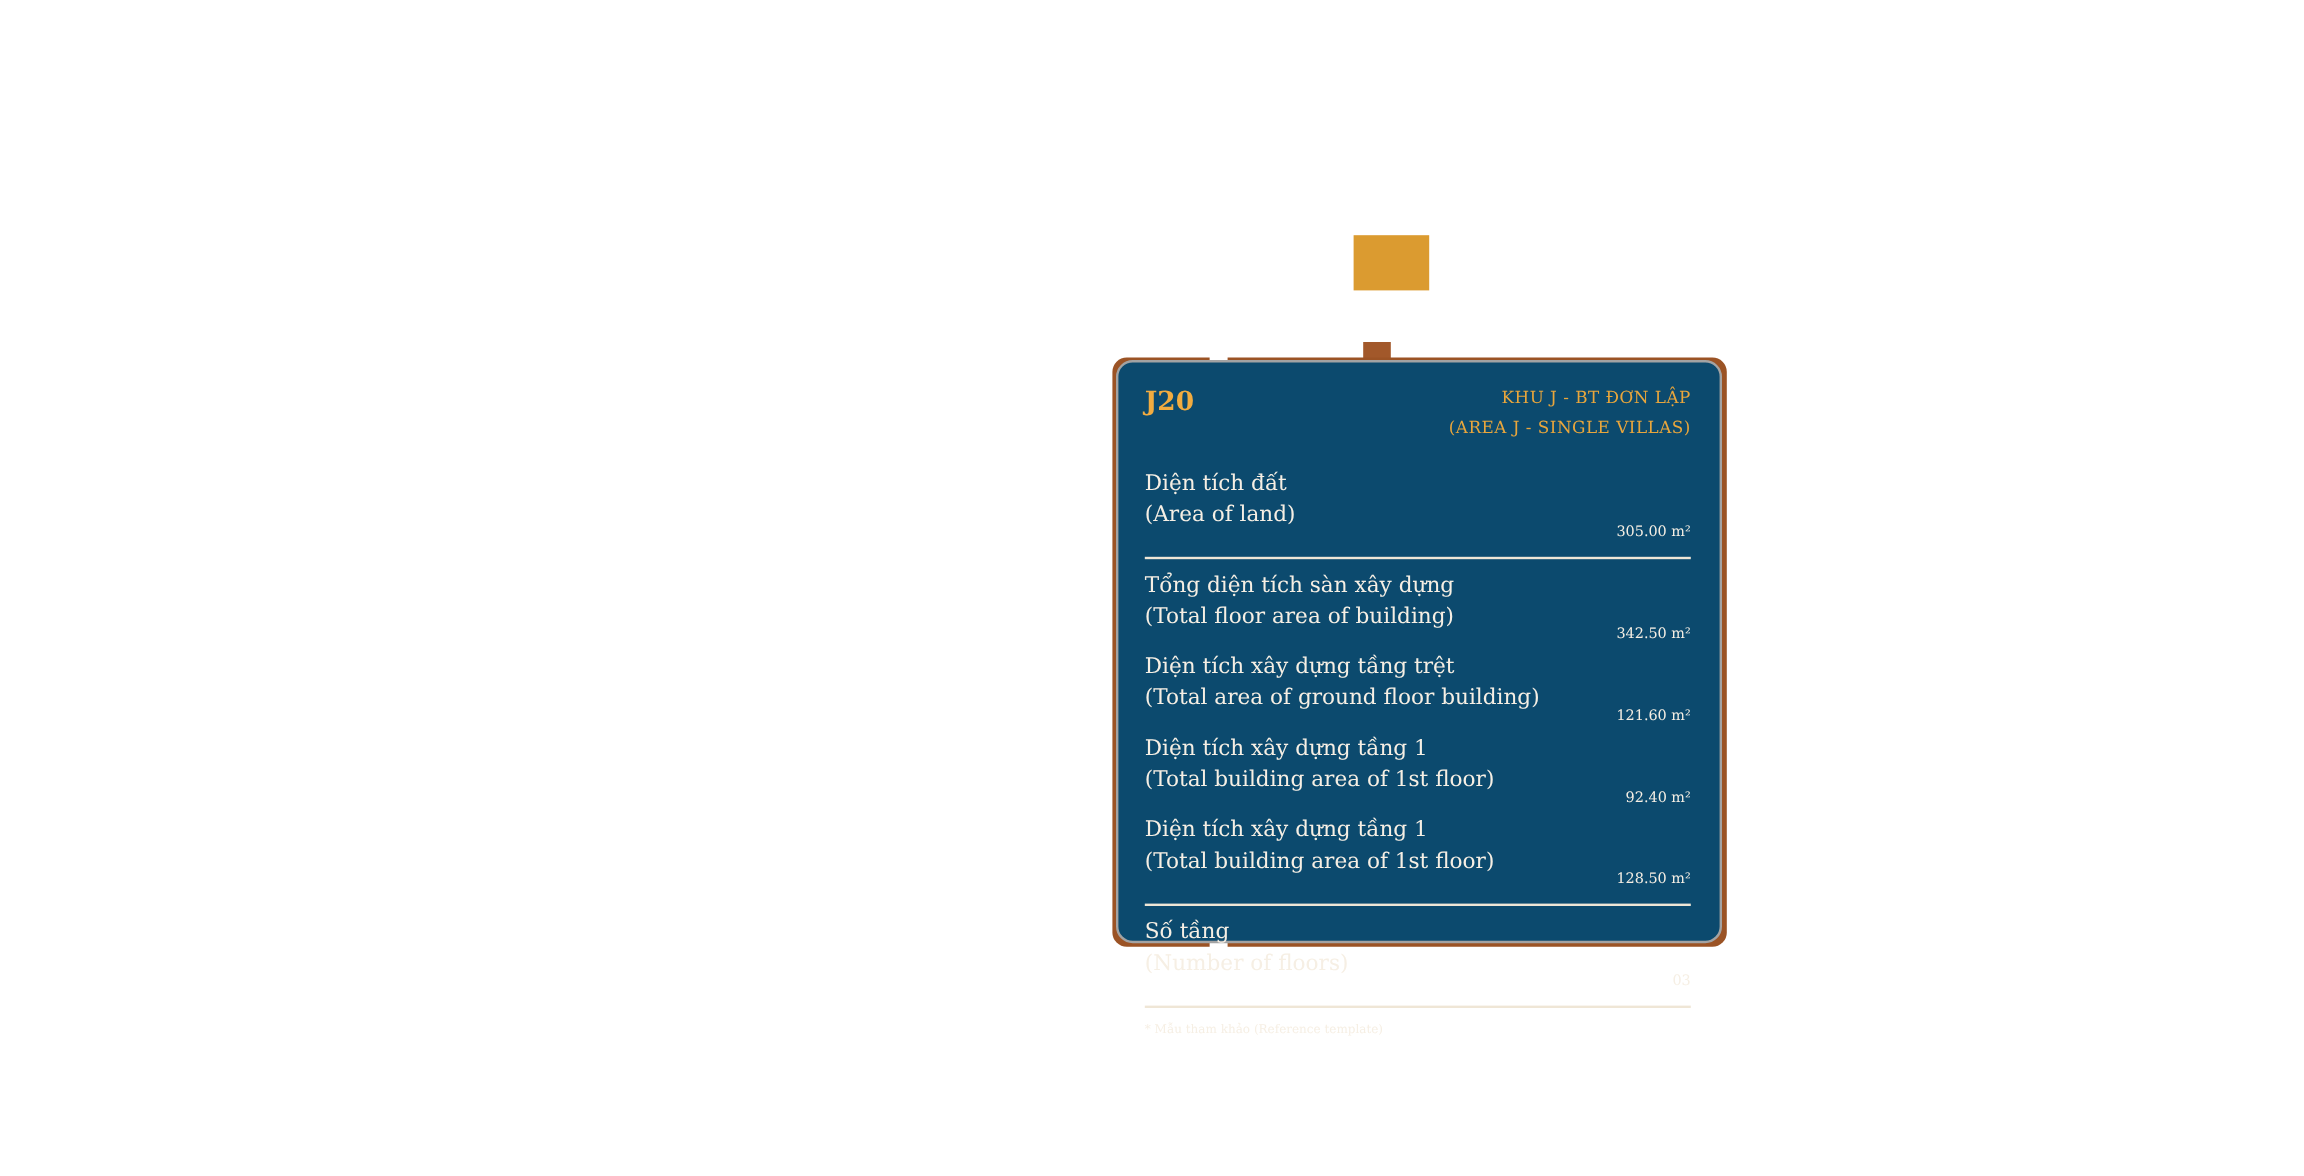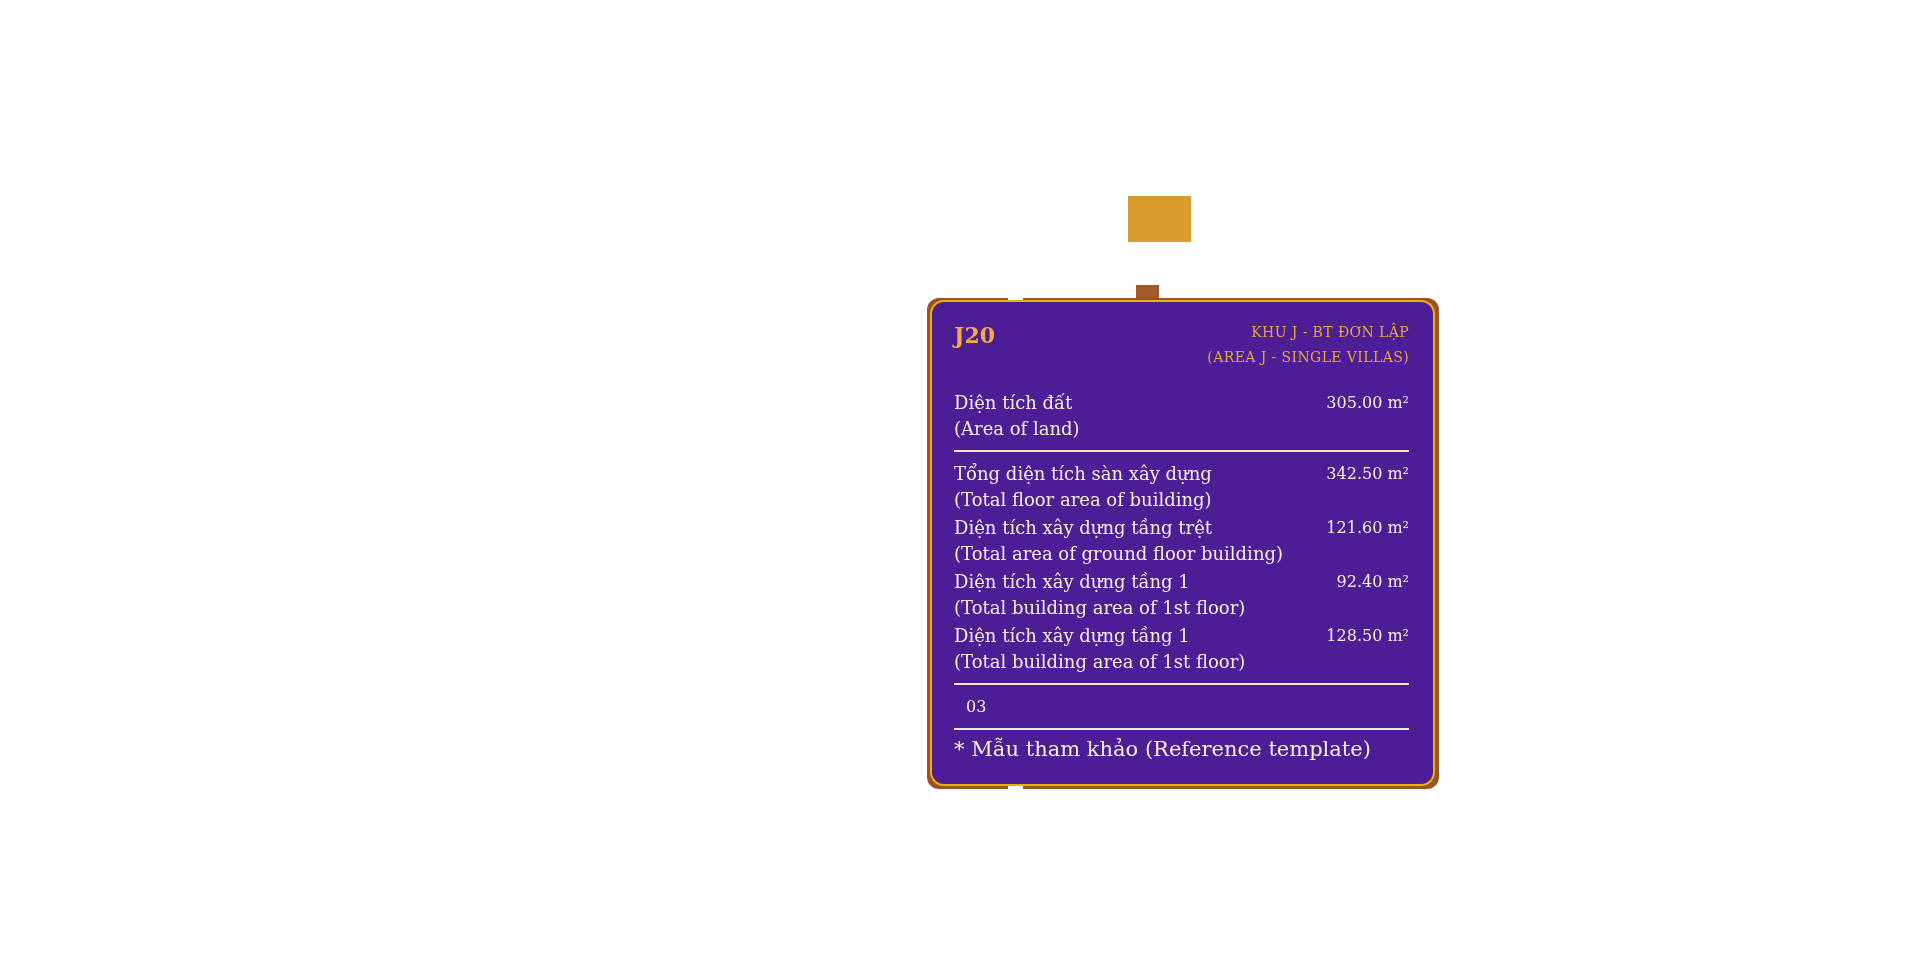--- a/index.html
+++ b/index.html
@@ -52,22 +52,22 @@
   }
 
   
   .info-card {
     position: absolute;
     left: 930px;
     top: 300px;
     width: 505px;
     height: 486px;
     box-sizing: border-box;
-    background: #4c1d95;
-    border: 2px solid #eab308;
+    background: #0c4a6e;
+    border: 2px solid #a3a3a3;
     border-radius: 14px;
     padding: 18px 24px 12px 22px;
     color: #F6EFE4;
   }
   .card-header {
     display: flex;
     justify-content: space-between;
     align-items: flex-start;
   }
   .lot-id {
@@ -91,33 +91,34 @@
     display: flex;
     justify-content: space-between;
     align-items: flex-start;
     margin-bottom: 2px;
   }
   .row .labels {
     font-size: 18px;
     line-height: 26px;
   }
   .row .value {
-    font-size: 16px;
+    font-size: 12px;
     line-height: 26px;
     white-space: nowrap;
     text-align: left;
     padding-left: 12px;
+    margin-top: 40px;
   }
   .separator {
     border: none;
     border-top: 2px solid #EFE6D6;
     margin: 8px 0 9px 0;
   }
   .footnote {
-    font-size: 21px;
+    font-size: 10px;
     line-height: 20px;
     margin-top: 1px;
     color: #F6EFE4;
   }
 </style>
 </head>
 <body>
 
 <div class="lot-marker"></div>
 <div class="lot-fragment-square"></div>
@@ -174,20 +175,24 @@
       <div class="labels">
         <div>Diện tích xây dựng tầng 1</div>
         <div>(Total building area of 1st floor)</div>
       </div>
       <div class="value">128.50 m²</div>
     </div>
 
     <hr class="separator">
 
     <div class="row">
+      <div class="labels">
+        <div>Số tầng</div>
+        <div>(Number of floors)</div>
+      </div>
       <div class="value">03</div>
     </div>
 
     <hr class="separator">
 
     <div class="footnote">* Mẫu tham khảo (Reference template)</div>
 
   </div>
 </div>
 

